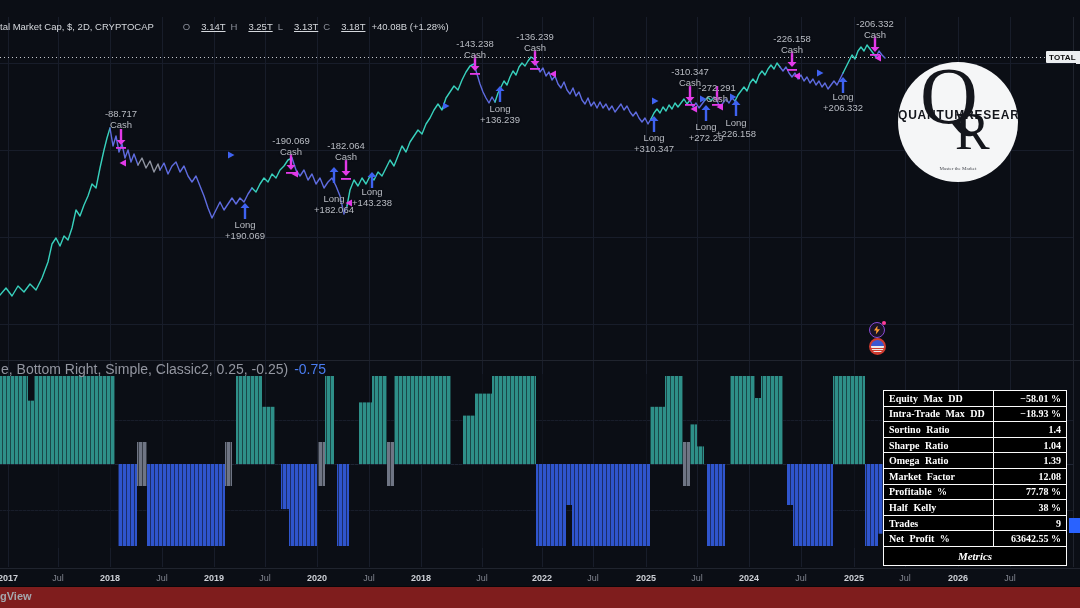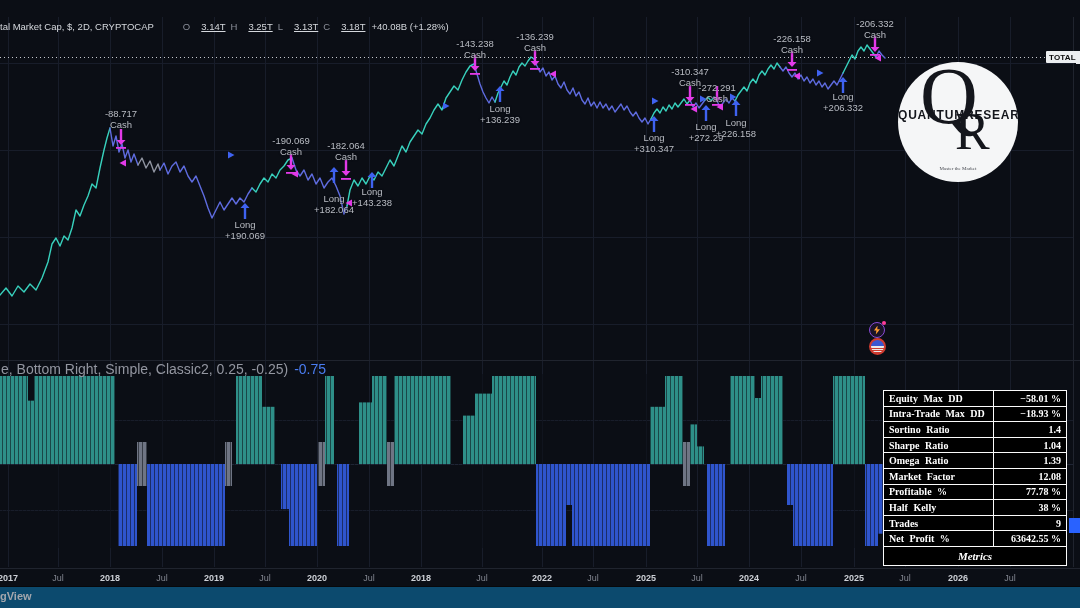--- a/index.html
+++ b/index.html
@@ -56,21 +56,21 @@
   .metrics .row .lab{width:96px;padding-left:5px;font-size:10px;font-weight:bold;word-spacing:3px;}
   .metrics .row .val{flex:1;border-left:1px solid #fbfbfb;height:100%;display:flex;align-items:center;
                      justify-content:flex-end;padding-right:5px;font-size:10px;font-weight:bold;margin-left:8px;}
   .metrics .foot{height:18px;display:flex;align-items:center;justify-content:center;
                  font-size:11px;font-weight:bold;font-style:italic;}
   
   .time-axis{position:absolute;left:0;top:568px;width:1080px;height:18px;border-top:1px solid #20242e;z-index:4;}
   .time-axis .tick{position:absolute;top:4px;transform:translateX(-50%);font-size:9px;color:#81858f;white-space:nowrap;}
   .time-axis .tick.major{color:#cdd0d6;font-weight:bold;}
   
-  .bottom-bar{position:absolute;left:0;top:586px;width:1080px;height:22px;background:#0c4a6e;
+  .bottom-bar{position:absolute;left:0;top:586px;width:1080px;height:22px;background:#7f1d1d;
               border-top:1px solid #07080b;z-index:4;}
   .bottom-bar .wm{position:absolute;left:0;top:3px;font-size:11px;font-weight:bold;color:#a4a7ad;}
 </style>
 </head>
 <body>
 
 <div class="screen">
 
   <svg class="chart" width="1080" height="608" id="chart-svg">
       <line x1="8.5" y1="17" x2="8.5" y2="567" stroke="#181d2a" stroke-width="1"></line>

